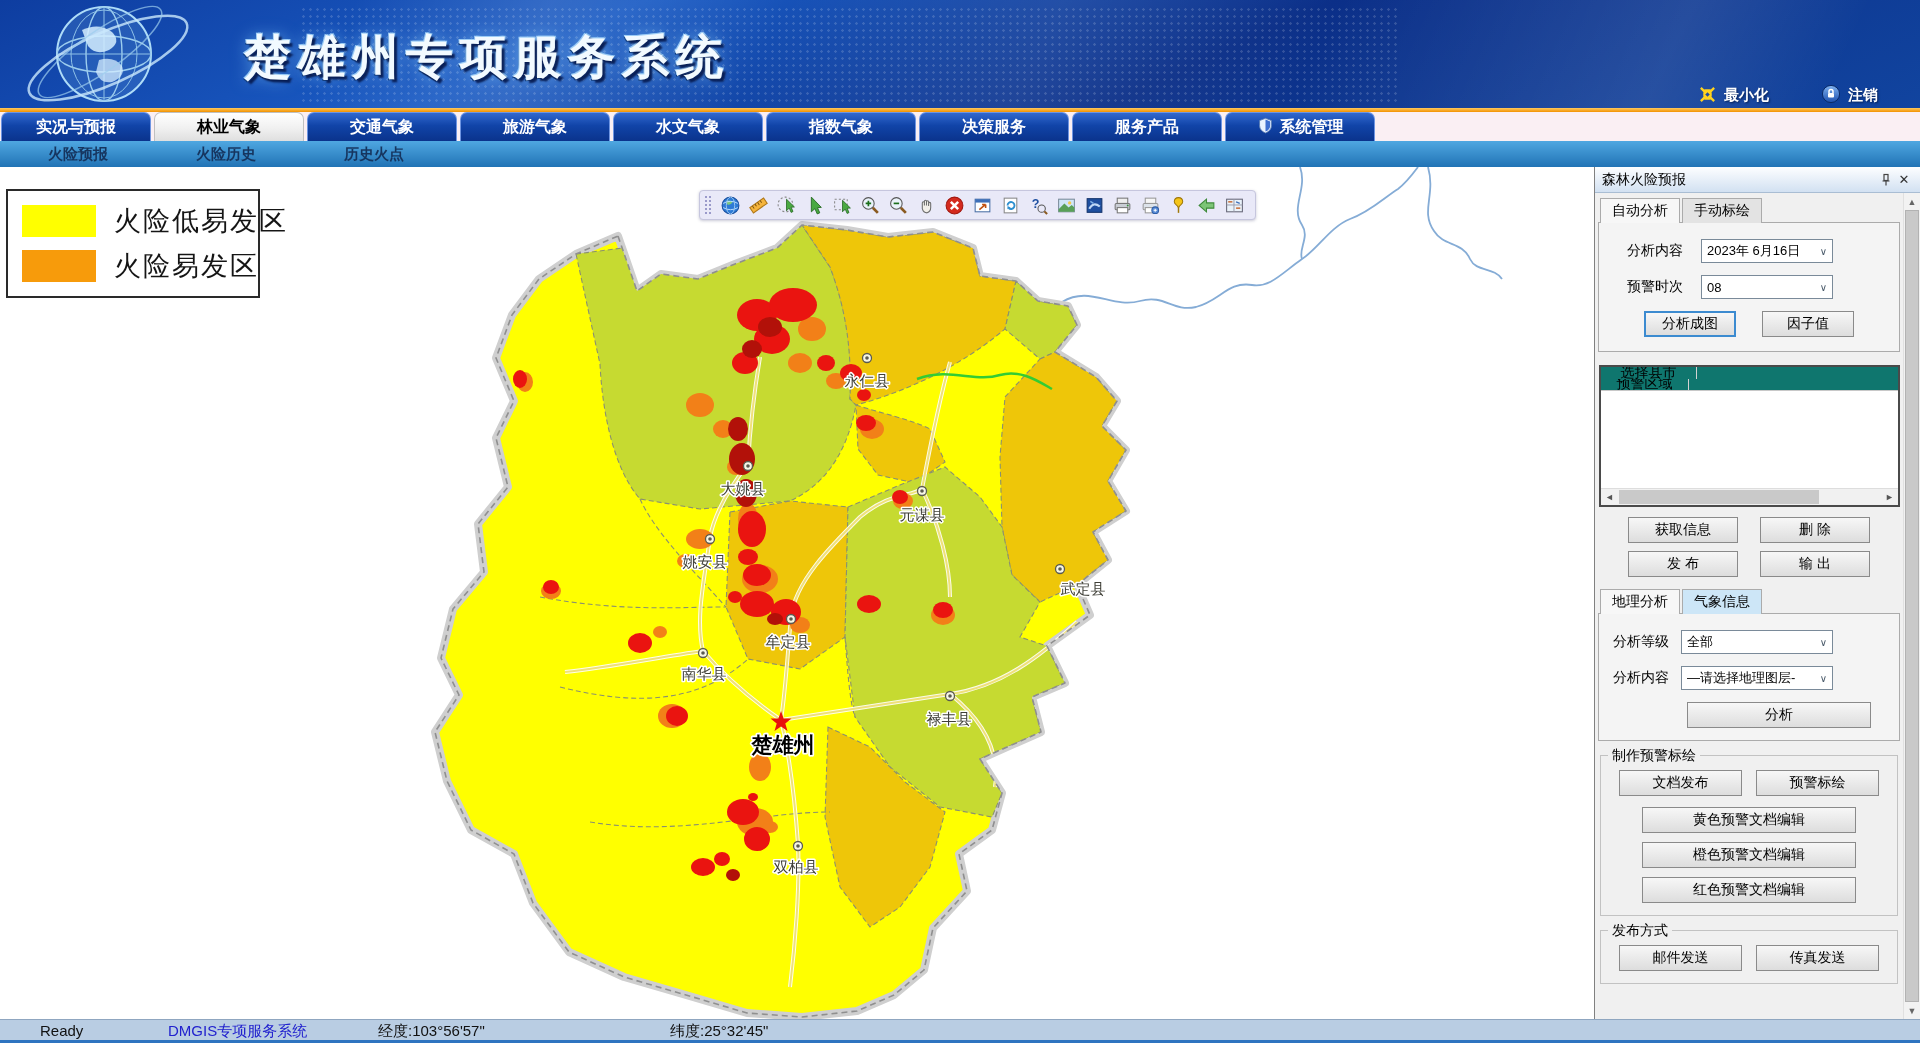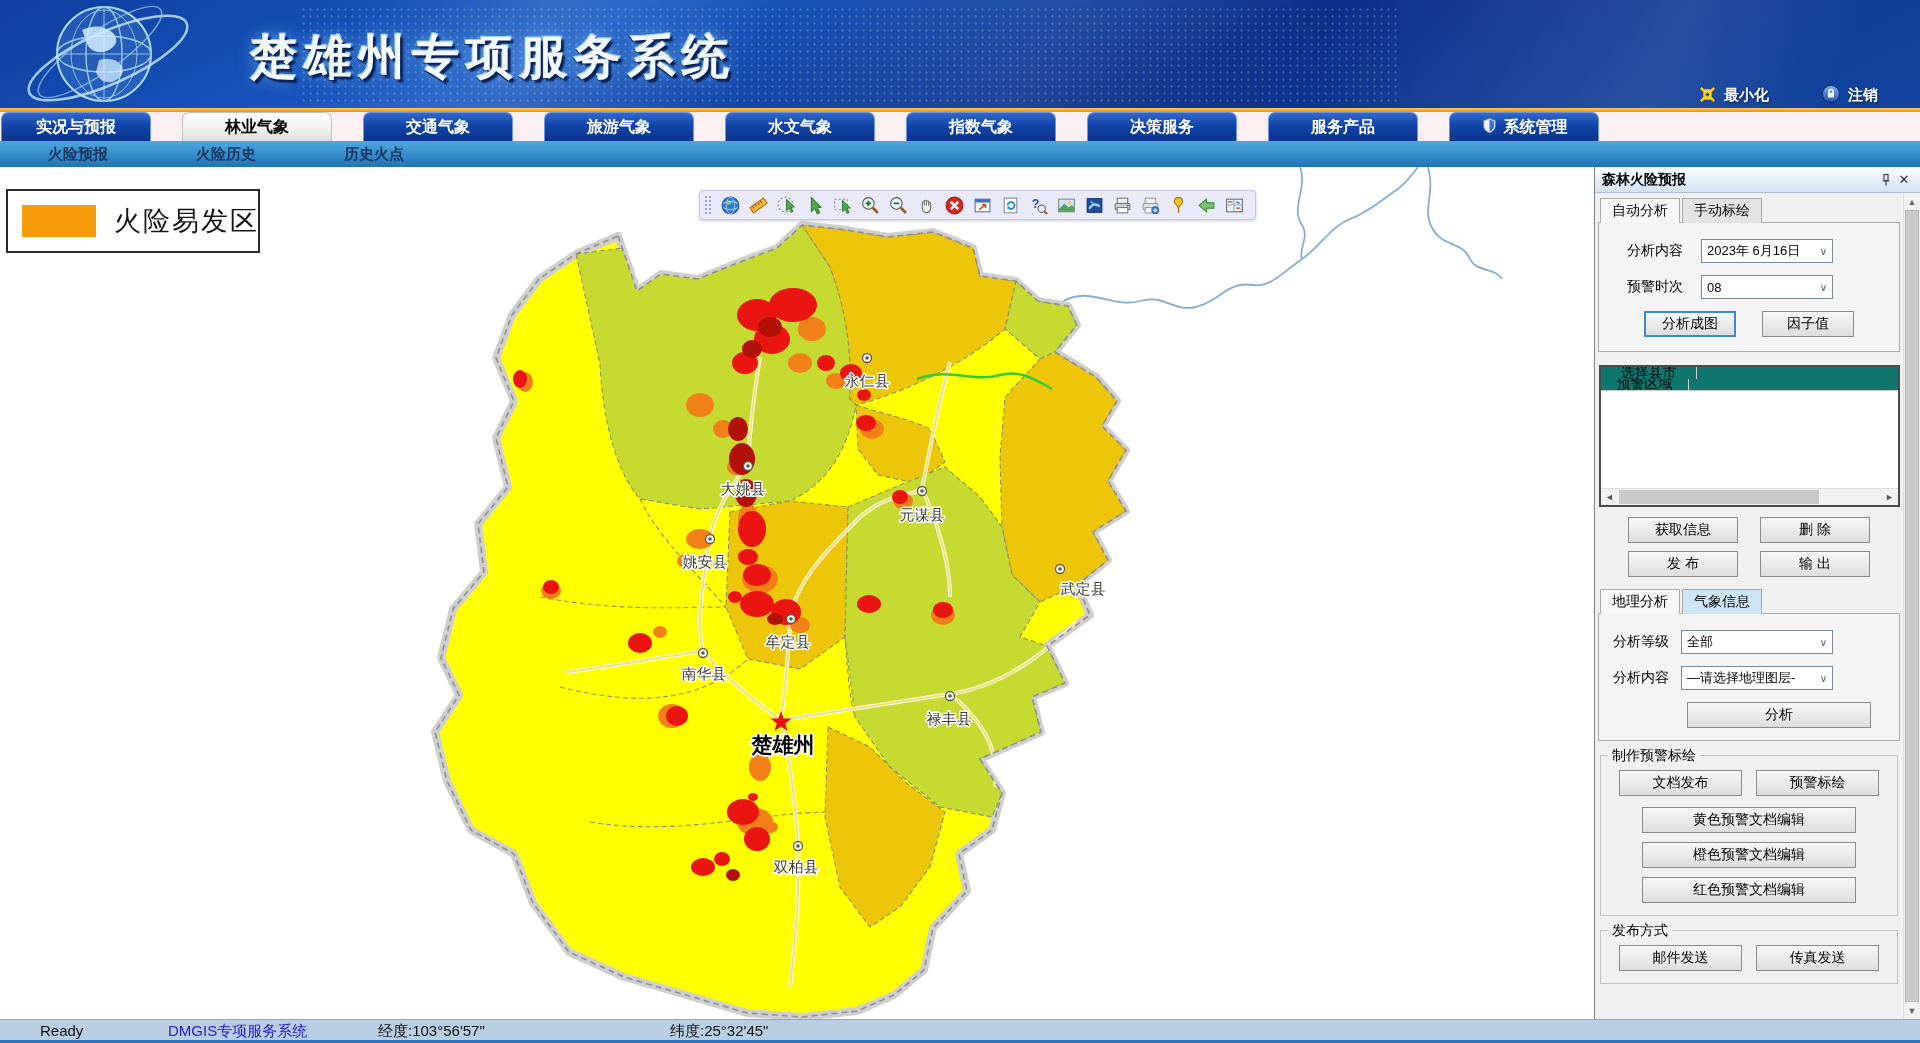--- a/index.html
+++ b/index.html
@@ -5,28 +5,28 @@
   * { margin:0; padding:0; box-sizing:border-box; }
   html,body { width:1920px; height:1043px; overflow:hidden; font-family:"Liberation Sans","DejaVu Sans",sans-serif; background:#fff; }
 
   
   .header { position:relative; height:108px; background:linear-gradient(155deg,#0E3DA0 0%,#1A5BC4 30%,#0B2F88 62%,#11449F 100%); overflow:hidden; }
   .header::before { content:""; position:absolute; inset:0;
     background:linear-gradient(115deg,transparent 18%,rgba(255,255,255,.12) 28%,transparent 40%,rgba(255,255,255,.08) 54%,transparent 68%,rgba(255,255,255,.10) 86%,transparent 95%); }
   .header-dots { position:absolute; left:300px; top:6px; width:1100px; height:96px; opacity:.17;
     background-image:radial-gradient(rgba(255,255,255,.9) 1px,transparent 1.5px); background-size:7px 7px; }
   .globe-logo { position:absolute; left:4px; top:0; }
-  .header-title { position:absolute; left:250px; top:26px; font-size:47px; font-weight:bold; letter-spacing:7px; color:#F2FAFF;
+  .header-title { position:absolute; left:244px; top:26px; font-size:47px; font-weight:bold; letter-spacing:7px; color:#F2FAFF;
     text-shadow:3px 3px 2px rgba(6,26,80,.95), -1px -1px 0 #9CCCF5, 1px -1px 0 #8FC2EE, -1px 1px 0 #15407F, 0 0 16px rgba(140,210,255,.65); }
   .header-controls { position:absolute; right:42px; top:84px; display:flex; gap:52px; align-items:center; }
   .hctrl { display:flex; align-items:center; gap:7px; color:#FFFFFF; font-size:15px; font-weight:bold; text-shadow:1px 1px 2px #041F55; cursor:pointer; }
   .orange-bar { height:4px; background:linear-gradient(#FFC95E,#F29200); }
 
   
-  .tabbar { height:29px; background:#FAEFF3; display:flex; padding-left:1px;gap:28px; }
+  .tabbar { height:29px; background:#FAEFF3; display:flex; padding-left:1px; }
   .tab { width:150px; margin-right:3px; border-radius:7px 7px 0 0; display:flex; align-items:center; justify-content:center; gap:6px;
     background:linear-gradient(180deg,#3168CE 0%,#1144A8 45%,#0A338C 100%); border:1px solid #6E95E2; border-bottom:none;
     color:#fff; font-size:16px; font-weight:bold; cursor:pointer; }
   .tab.active { background:linear-gradient(#FFFFFF,#F0F0F0 55%,#DFDFDF); color:#000; border-color:#C0C0C0; }
 
   
   .subnav { height:26px; background:linear-gradient(#4FA7E1,#2173B5); display:flex; align-items:center; padding-left:48px; gap:88px; }
   .subnav-item { color:#16355F; font-size:15px; font-weight:bold; cursor:pointer; }
 
   
@@ -42,21 +42,21 @@
 
   
   .toolbar { position:absolute; top:23px; left:699px; height:30px; background:#E9E9F8; border:1px solid #C6C6DE; border-radius:4px;
     display:flex; align-items:center; gap:6px; padding:0 10px 0 5px; box-shadow:0 1px 3px rgba(40,40,90,.25); }
   .toolbar-grip { width:6px; height:18px; border-left:2px dotted #9A9ACA; border-right:2px dotted #9A9ACA; margin-right:2px; }
   .ticon { width:22px; height:22px; display:flex; align-items:center; justify-content:center; cursor:pointer; }
   .ticon svg { display:block; }
 
   
   .right-panel { position:relative; width:326px; height:852px; background:#F0F0F0; border-left:1px solid #808080; font-size:14px; color:#000; }
-  .panel-titlebar { height:26px; background:linear-gradient(#FDFEFF,#D2E1F2); border-bottom:1px solid #A9BDD3; display:flex; align-items:center; padding:0 7px;font-weight:bold; }
+  .panel-titlebar { height:26px; background:linear-gradient(#FDFEFF,#D2E1F2); border-bottom:1px solid #A9BDD3; display:flex; align-items:center; padding:0 7px; }
   .panel-title { flex:1; font-size:14px; }
   .panel-pin, .panel-close { width:18px; height:18px; display:flex; align-items:center; justify-content:center; color:#333; font-size:13px; cursor:pointer; }
   .panel-body { position:absolute; top:28px; left:3px; right:20px; bottom:0; }
   .vscroll { position:absolute; top:26px; right:0; bottom:0; width:17px; background:#F2F2F2; border-left:1px solid #E0E0E0; }
   .vs-btn { height:17px; display:flex; align-items:center; justify-content:center; font-size:9px; color:#666; background:#F2F2F2; cursor:pointer; }
   .vs-btn.down { position:absolute; bottom:0; left:0; right:0; }
   .vs-thumb { position:absolute; top:17px; bottom:17px; left:1px; right:1px; background:#C9C9C9; border:1px solid #B2B2B2; }
 
   .ptabs { display:flex; height:25px; margin-top:3px; padding-left:2px; }
   .ptab { padding:3px 11px 0; border:1px solid #ABABAB; border-bottom:none; background:#E3E3E3; margin-right:2px; font-size:14px; cursor:pointer; }
@@ -372,20 +372,24 @@
         <text x="788" y="480">牟定县</text>
         <text x="704" y="512">南华县</text>
         <text x="949" y="557">禄丰县</text>
         <text x="796" y="705">双柏县</text>
       </g>
       <text x="783" y="585" font-size="21" font-weight="bold" fill="#000" text-anchor="middle" stroke="#FFFFFF" stroke-width="3.5" paint-order="stroke" stroke-linejoin="round">楚雄州</text>
     </svg>
 
     <div class="legend">
       <div class="legend-row">
+        <div class="legend-swatch" style="background: rgb(255, 255, 0);"></div>
+        <div class="legend-label">火险低易发区</div>
+      </div>
+      <div class="legend-row">
         <div class="legend-swatch" style="background: rgb(247, 155, 11);"></div>
         <div class="legend-label">火险易发区</div>
       </div>
     </div>
 
     <div class="toolbar">
       <div class="toolbar-grip"></div>
       <span class="ticon">
           <svg width="21" height="21" viewBox="0 0 20 20">
             <circle cx="10" cy="10" r="8" fill="#2E7BD6" stroke="#1A4F9E"></circle>

